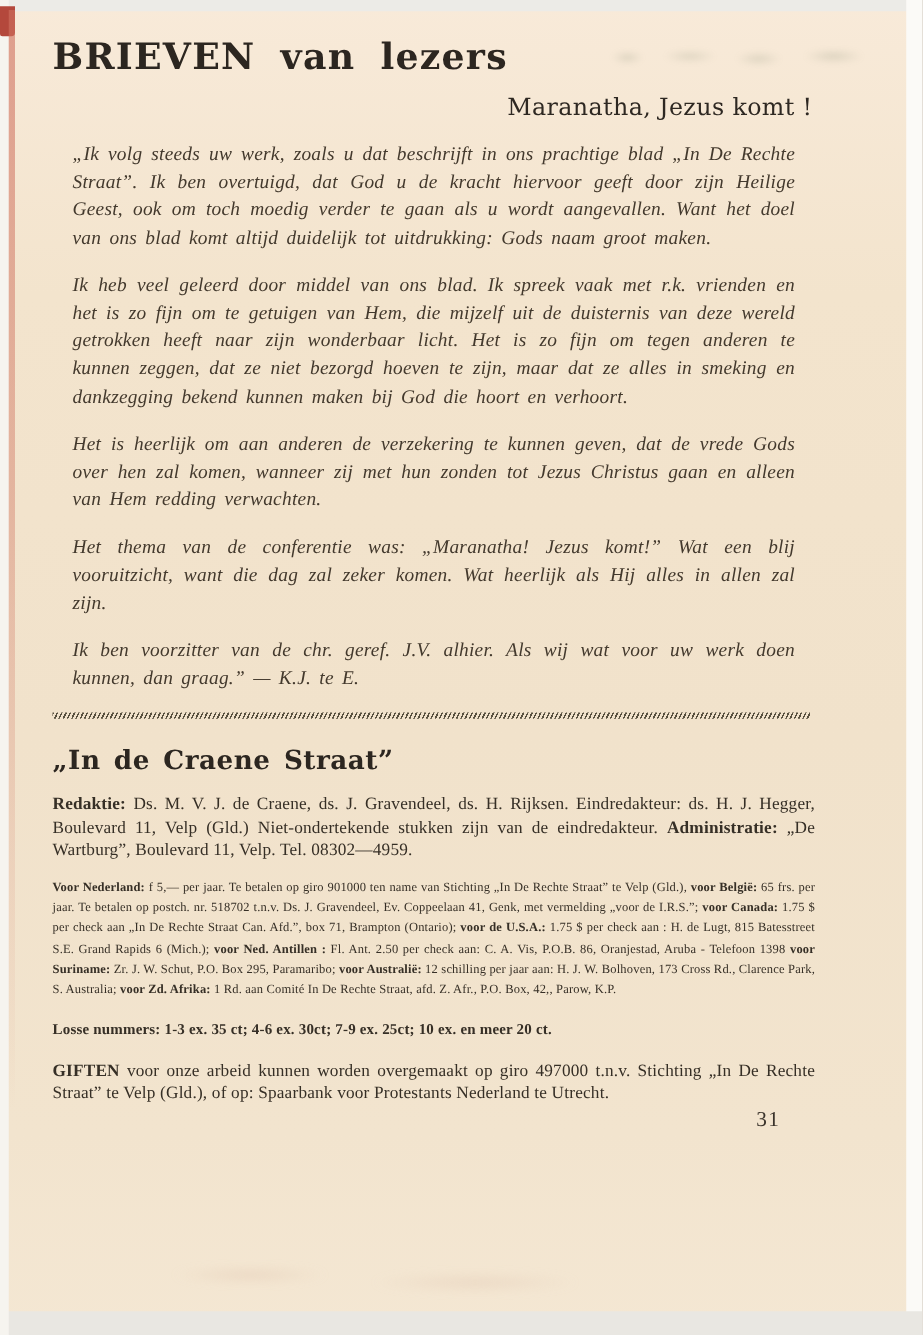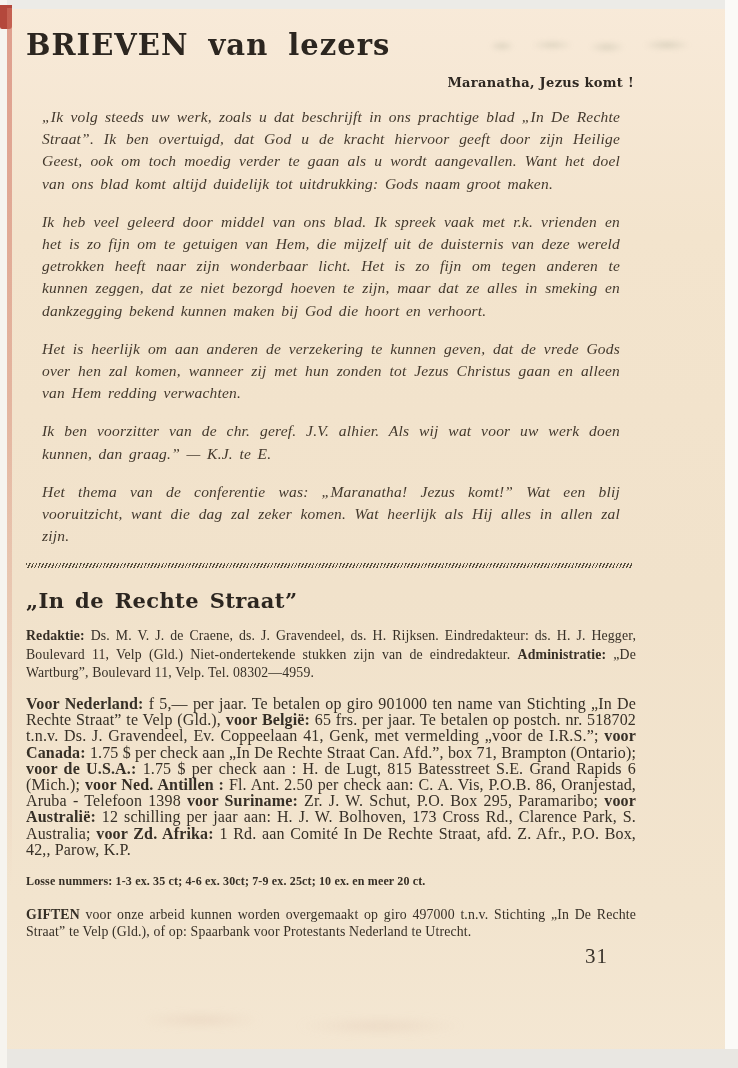--- a/index.html
+++ b/index.html
@@ -23,51 +23,51 @@
   .ghost-top{position:absolute;left:482px;top:32px;width:226px;height:28px;opacity:.5;filter:blur(2.5px);
     background:
       radial-gradient(18px 7px at 20px 14px,rgba(140,145,120,.55),transparent 70%),
       radial-gradient(30px 7px at 70px 13px,rgba(140,145,120,.5),transparent 70%),
       radial-gradient(26px 8px at 125px 15px,rgba(140,145,120,.5),transparent 70%),
       radial-gradient(34px 8px at 185px 13px,rgba(140,145,120,.55),transparent 70%);}
   .ghost-bottom{position:absolute;left:80px;top:1002px;width:470px;height:40px;opacity:.55;filter:blur(4px);
     background:
       radial-gradient(90px 10px at 120px 18px,rgba(223,196,175,.8),transparent 70%),
       radial-gradient(120px 12px at 300px 24px,rgba(225,200,180,.8),transparent 70%);}
-  .content{position:absolute;left:26px;top:28px;width:610px;}
+  .content{position:absolute;left:42px;top:28px;width:610px;}
   .title{
     font-family:"DejaVu Serif", serif;font-weight:700;
     font-size:29px;letter-spacing:1px;word-spacing:9px;color:#2c2620;margin:0;
   }
   .motto{
-    text-align:right;font-family:"DejaVu Serif", serif;font-weight:700;
-    font-size:13px;color:#2e2822;margin:13px 2px 6px 0;letter-spacing:.3px;
+    text-align:right;font-family:"DejaVu Serif", serif;font-weight:400;
+    font-size:19px;color:#2e2822;margin:13px 2px 6px 0;letter-spacing:.3px;
   }
   .letter p{
     margin:16px;font-style:italic;font-size:15.5px;line-height:22.2px;
     text-align:justify;color:#43392d;word-spacing:2.5px;letter-spacing:.2px;
   }
   .divider{height:5px;margin:16px 0 0 0;width:606px;
     background-image:repeating-linear-gradient(115deg,#574f3e 0 1.2px,rgba(0,0,0,0) 1.2px 3.1px);
   }
   .section-title{
     font-family:"DejaVu Serif", serif;font-weight:700;font-size:21px;
     color:#2c2620;margin:20px 0 0 0;letter-spacing:.4px;word-spacing:3px;
   }
   .small{
     font-size:13.8px;line-height:18.2px;text-align:justify;color:#362f26;
     margin:14px 0 0 0;letter-spacing:.15px;
   }
   .seg-bold{font-weight:700;}
   .abonn-head{font-weight:700;font-size:14px;color:#2e2822;margin:16px 0 0 0;letter-spacing:.4px;}
-  .abonn{line-height:16.2px;font-size:16px;}
+  .abonn{line-height:16.2px;font-size:10px;}
   .losse{font-weight:700;margin-top:14px;font-size:12px;}
   .giften{margin-top:16px;line-height:17px;}
   .pagenum{
-    text-align:right;font-size:21px;color:#3a332b;margin:4px 28px 0 0;letter-spacing:1px;
+    text-align:right;font-size:17px;color:#3a332b;margin:4px 28px 0 0;letter-spacing:1px;
   }
 </style>
 </head>
 <body>
 
 <div class="scan">
 
   <div class="edge-top"></div>
   <div class="edge-right"></div>
   <div class="edge-bottom"></div>
@@ -80,27 +80,27 @@
   <div class="content">
 
     <h1 class="title">BRIEVEN van lezers</h1>
 
     <div class="motto">Maranatha, Jezus komt !</div>
 
     <div class="letter">
       <p>„Ik volg steeds uw werk, zoals u dat beschrijft in ons prachtige blad „In De Rechte Straat”. Ik ben overtuigd, dat God u de kracht hiervoor geeft door zijn Heilige Geest, ook om toch moedig verder te gaan als u wordt aangevallen. Want het doel van ons blad komt altijd duidelijk tot uitdrukking: Gods naam groot maken.</p>
       <p>Ik heb veel geleerd door middel van ons blad. Ik spreek vaak met r.k. vrienden en het is zo fijn om te getuigen van Hem, die mijzelf uit de duisternis van deze wereld getrokken heeft naar zijn wonderbaar licht. Het is zo fijn om tegen anderen te kunnen zeggen, dat ze niet bezorgd hoeven te zijn, maar dat ze alles in smeking en dankzegging bekend kunnen maken bij God die hoort en verhoort.</p>
       <p>Het is heerlijk om aan anderen de verzekering te kunnen geven, dat de vrede Gods over hen zal komen, wanneer zij met hun zonden tot Jezus Christus gaan en alleen van Hem redding verwachten.</p>
+      <p>Het thema van de conferentie was: „Maranatha! Jezus komt!” Wat een blij vooruitzicht, want die dag zal zeker komen. Wat heerlijk als Hij alles in allen zal zijn.</p>
       <p>Ik ben voorzitter van de chr. geref. J.V. alhier. Als wij wat voor uw werk doen kunnen, dan graag.”  —  K.J. te E.</p>
-      <p>Het thema van de conferentie was: „Maranatha! Jezus komt!” Wat een blij vooruitzicht, want die dag zal zeker komen. Wat heerlijk als Hij alles in allen zal zijn.</p>
     </div>
 
     <div class="divider"></div>
 
-    <h2 class="section-title">„In de Rechte Straat”</h2>
+    <h2 class="section-title">„In de Craene Straat”</h2>
 
     <p class="small"><span class="seg-bold">Redaktie:</span><span> Ds. M. V. J. de Craene, ds. J. Gravendeel, ds. H. Rijksen. Eindredakteur: ds. H. J. Hegger, Boulevard 11, Velp (Gld.) Niet-ondertekende stukken zijn van de eindredakteur. </span><span class="seg-bold">Administratie:</span><span> „De Wartburg”, Boulevard 11, Velp. Tel. 08302—4959.</span></p>
 
 
     <p class="small abonn"><span class="seg-bold">Voor Nederland:</span><span> f 5,— per jaar. Te betalen op giro 901000 ten name van Stichting „In De Rechte Straat” te Velp (Gld.), </span><span class="seg-bold">voor België:</span><span> 65 frs. per jaar. Te betalen op postch. nr. 518702 t.n.v. Ds. J. Gravendeel, Ev. Coppeelaan 41, Genk, met vermelding „voor de I.R.S.”; </span><span class="seg-bold">voor Canada:</span><span> 1.75 $ per check aan „In De Rechte Straat Can. Afd.”, box 71, Brampton (Ontario); </span><span class="seg-bold">voor de U.S.A.:</span><span> 1.75 $ per check aan : H. de Lugt, 815 Batesstreet S.E. Grand Rapids 6 (Mich.); </span><span class="seg-bold">voor Ned. Antillen :</span><span> Fl. Ant. 2.50 per check aan: C. A. Vis, P.O.B. 86, Oranjestad, Aruba - Telefoon 1398 </span><span class="seg-bold">voor Suriname:</span><span> Zr. J. W. Schut, P.O. Box 295, Paramaribo; </span><span class="seg-bold">voor Australië:</span><span> 12 schilling per jaar aan: H. J. W. Bolhoven, 173 Cross Rd., Clarence Park, S. Australia; </span><span class="seg-bold">voor Zd. Afrika:</span><span> 1 Rd. aan Comité In De Rechte  Straat, afd. Z. Afr., P.O. Box, 42,, Parow, K.P.</span></p>
 
     <p class="small losse">Losse nummers: 1-3 ex. 35 ct; 4-6 ex. 30ct; 7-9 ex. 25ct; 10 ex. en meer 20 ct.</p>
 
     <p class="small giften"><span class="seg-bold">GIFTEN</span><span> voor onze arbeid kunnen worden overgemaakt op giro 497000 t.n.v. Stichting „In De Rechte Straat” te Velp (Gld.), of op: Spaarbank voor Protestants Nederland te Utrecht.</span></p>
 

